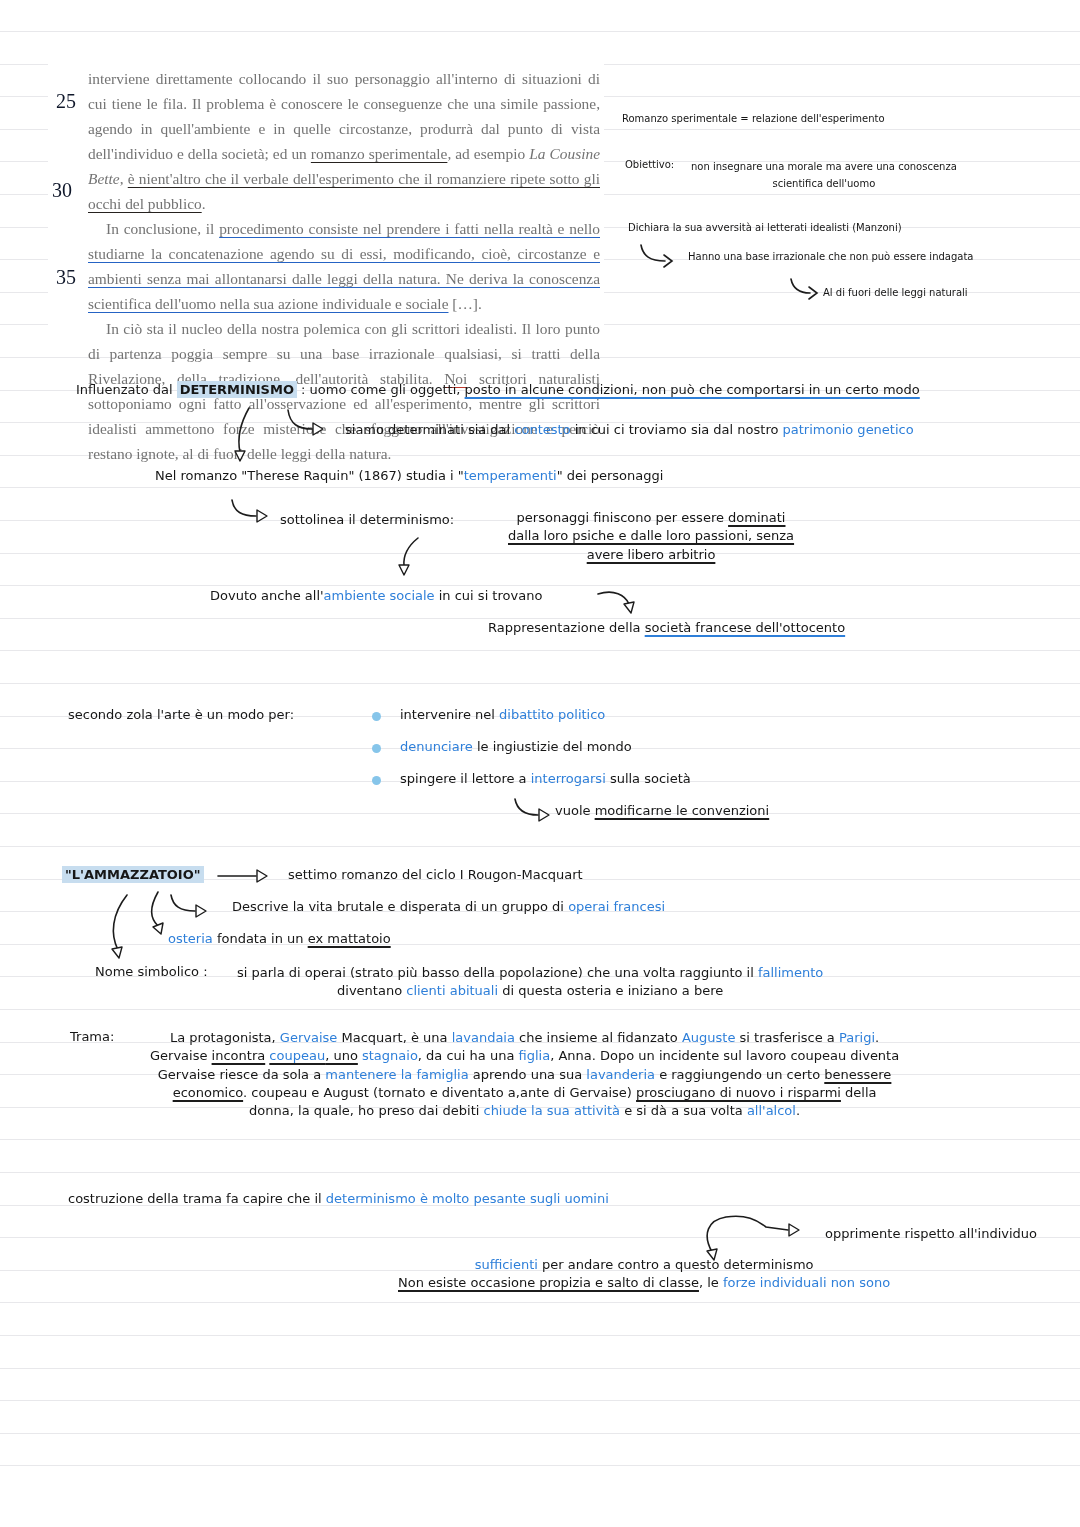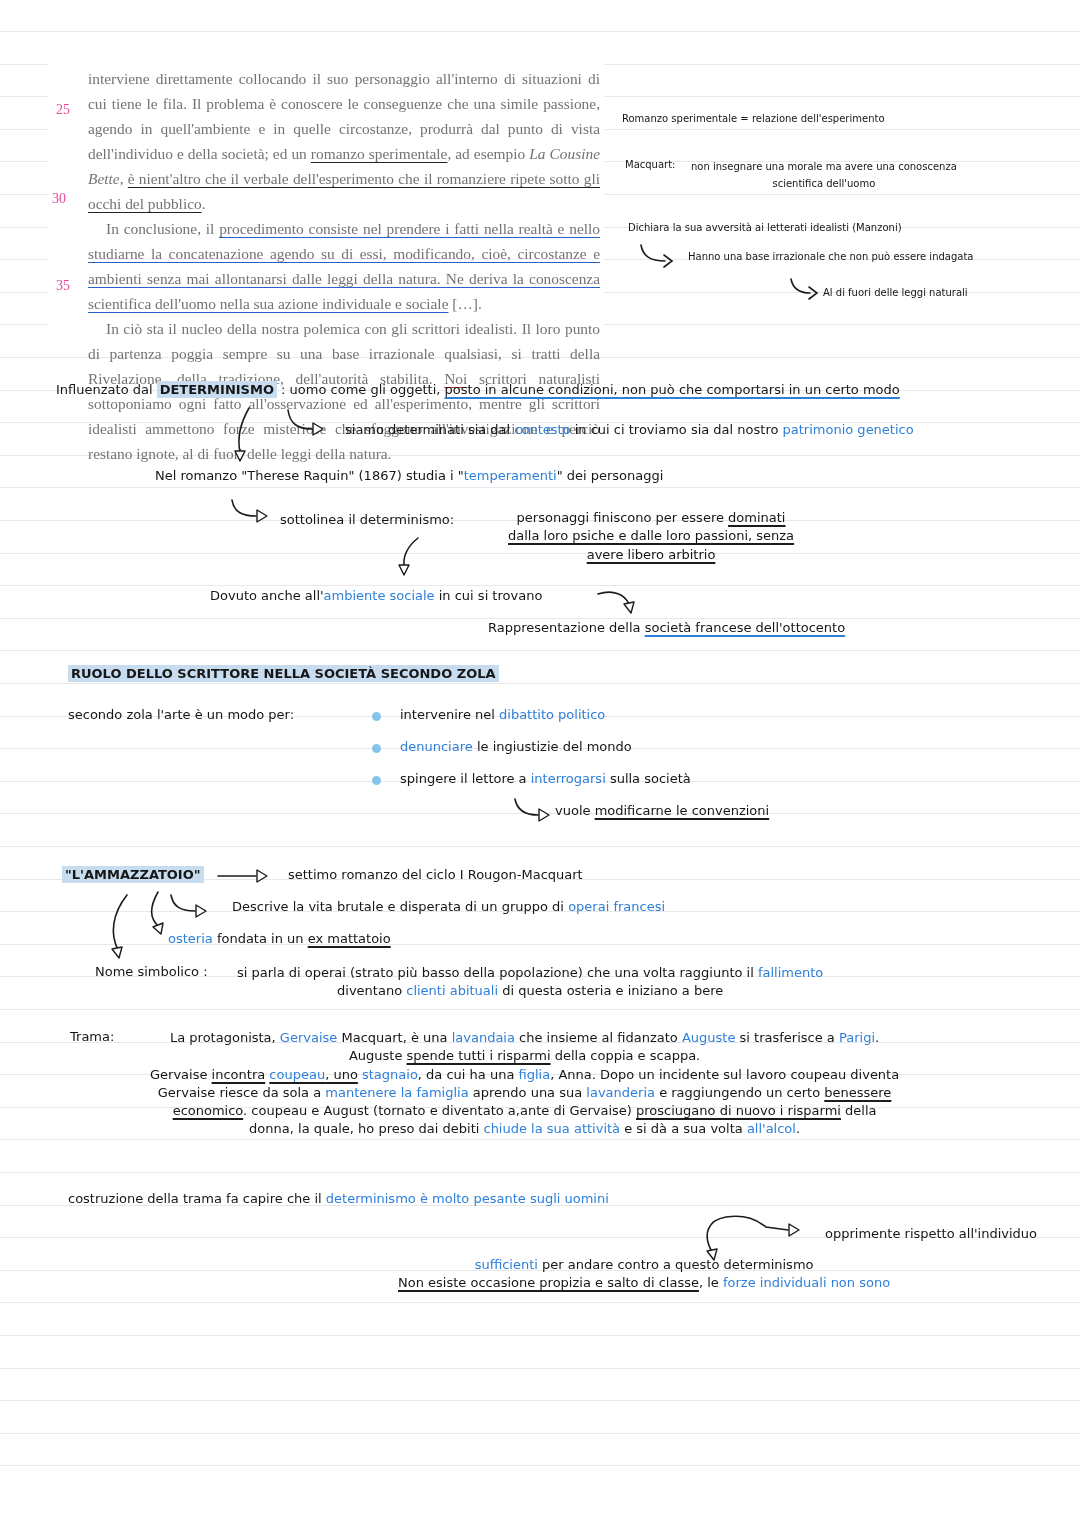--- a/index.html
+++ b/index.html
@@ -23,21 +23,21 @@
   
   .printwrap { position:absolute; left:48px; top:58px; width:556px; height:292px; background:#fff; }
   .excerpt { position:absolute; left:40px; top:8px; width:512px;
              font-family:"Liberation Serif", serif; font-size:15.4px; line-height:25px;
              color:#737373; text-align:justify; }
   .excerpt p { margin:0; }
   .excerpt p.ind { text-indent:18px; }
   .excerpt .seg.pu  { text-decoration:underline; text-decoration-color:#26221f; text-decoration-thickness:1px; text-underline-offset:2.5px; }
   .excerpt .seg.pub { text-decoration:underline; text-decoration-color:#2563c4; text-decoration-thickness:1.4px; text-underline-offset:2.5px; }
   .excerpt .seg.pur { text-decoration:underline; text-decoration-color:#c23a2d; text-decoration-thickness:1.4px; text-underline-offset:2.5px; }
-  .margin-num { position:absolute; font-family:"Liberation Serif", serif; font-size:14px; color:#ec4899;margin-top:12px; }
+  .margin-num { position:absolute; font-family:"Liberation Serif", serif; font-size:20px; color:#0f172a; }
   .bullet { position:absolute; width:9px; height:9px; border-radius:50%; background:#86c5ea; }
   svg.arrows { position:absolute; left:0; top:0; pointer-events:none; }
 </style>
 </head>
 <body>
 
 <div class="page">
   <div class="rules"></div>
 
   <div class="printwrap">
@@ -45,42 +45,41 @@
     <div class="margin-num" style="left:4px; top:121px;">30</div>
     <div class="margin-num" style="left:8px; top:208px;">35</div>
     <div class="excerpt">
       <p><span class="seg">interviene direttamente collocando il suo personaggio all'interno di situazioni di cui tiene le fila. Il problema è conoscere le conseguenze che una simile passione, agendo in quell'ambiente e in quelle circostanze, produrrà dal punto di vista dell'individuo e della società; ed un </span><span class="seg pu">romanzo sperimentale</span><span class="seg">, ad esempio </span><span class="seg it">La Cousine Bette</span><span class="seg">, </span><span class="seg pu">è nient'altro che il verbale dell'esperimento che il romanziere ripete sotto gli occhi del pubblico</span><span class="seg">.</span></p>
       <p class="ind"><span class="seg">In conclusione, il </span><span class="seg pub">procedimento consiste nel prendere i fatti nella realtà e nello studiarne la concatenazione agendo su di essi, modificando, cioè, circostanze e ambienti senza mai allontanarsi dalle leggi della natura. Ne deriva la conoscenza scientifica dell'uomo nella sua azione individuale e sociale</span><span class="seg"> […].</span></p>
       <p class="ind"><span class="seg">In ciò sta il nucleo della nostra polemica con gli scrittori idealisti. Il loro punto di partenza poggia sempre su una base irrazionale qualsiasi, si tratti della Rivelazione, della tradizione, dell'autorità stabilita. </span><span class="seg pur">Noi</span><span class="seg"> scrittori naturalisti sottoponiamo ogni fatto all'osservazione ed all'esperimento, mentre gli scrittori idealisti ammettono forze misteriose che sfuggono all'investigazione e perciò restano ignote, al di fuori delle leggi della natura.</span></p>
     </div>
   </div>
 
   <div class="abs hw hw-sm" style="left:622px; top:113px;"><span class="seg">Romanzo sperimentale = relazione dell'esperimento</span></div>
-  <div class="abs hw hw-sm" style="left:625px; top:159px;">Macquart:</div>
+  <div class="abs hw hw-sm" style="left:625px; top:159px;">Obiettivo:</div>
   <div class="abs hw hw-sm lh16" style="left:691px; top:159px;">
       <div class="tline"><span class="seg">non insegnare una morale ma avere una conoscenza</span></div>
       <div class="tline"><span class="seg">scientifica dell'uomo</span></div>
     </div>
   <div class="abs hw hw-sm" style="left:628px; top:222px;"><span class="seg">Dichiara la sua avversità ai letterati idealisti (Manzoni)</span></div>
   <div class="abs hw hw-sm" style="left:688px; top:251px;"><span class="seg">Hanno una base irrazionale che non può essere indagata</span></div>
   <div class="abs hw hw-sm" style="left:823px; top:287px;"><span class="seg">Al di fuori delle leggi naturali</span></div>
 
-  <div class="abs hw" style="left:56px; top:382px;"><span class="seg">Influenzato dal </span><span class="seg hl">DETERMINISMO</span><span class="seg"> : uomo come gli oggetti, </span><span class="seg ublue">posto in alcune condizioni, non può che comportarsi in un certo modo</span></div>
+  <div class="abs hw" style="left:76px; top:382px;"><span class="seg">Influenzato dal </span><span class="seg hl">DETERMINISMO</span><span class="seg"> : uomo come gli oggetti, </span><span class="seg ublue">posto in alcune condizioni, non può che comportarsi in un certo modo</span></div>
   <div class="abs hw" style="left:345px; top:422px;"><span class="seg">siamo determinati sia dal </span><span class="seg blue">contesto</span><span class="seg"> in cui ci troviamo sia dal nostro </span><span class="seg blue">patrimonio genetico</span></div>
   <div class="abs hw" style="left:155px; top:468px;"><span class="seg">Nel romanzo "Therese Raquin" (1867) studia i "</span><span class="seg blue">temperamenti</span><span class="seg">" dei personaggi</span></div>
   <div class="abs hw" style="left:280px; top:512px;"><span class="seg">sottolinea il determinismo:</span></div>
   <div class="abs hw lh18" style="left:508px; top:509px;">
       <div class="tline"><span class="seg">personaggi finiscono per essere </span><span class="seg u">dominati</span></div>
       <div class="tline"><span class="seg u">dalla loro psiche e dalle loro passioni, senza</span></div>
       <div class="tline"><span class="seg u">avere libero arbitrio</span></div>
     </div>
   <div class="abs hw" style="left:210px; top:588px;"><span class="seg">Dovuto anche all'</span><span class="seg blue">ambiente sociale</span><span class="seg"> in cui si trovano</span></div>
   <div class="abs hw" style="left:488px; top:620px;"><span class="seg">Rappresentazione della </span><span class="seg ublue">società francese dell'ottocento</span></div>
 
-  <div class="abs hw bold" style="left:68px; top:666px;"><span class="seg hl">RUOLO DELLO SCRITTORE NELLA SOCIETÀ SECONDO ZOLA</span></div>
   <div class="abs hw" style="left:68px; top:707px;"><span class="seg">secondo zola l'arte è un modo per:</span></div>
 
   <div class="bullet" style="left:372px; top:712px;"></div>
   <div class="bullet" style="left:372px; top:744px;"></div>
   <div class="bullet" style="left:372px; top:776px;"></div>
   <div class="abs hw" style="left:400px; top:707px;"><span class="seg">intervenire nel </span><span class="seg blue">dibattito politico</span></div>
   <div class="abs hw" style="left:400px; top:739px;"><span class="seg blue">denunciare</span><span class="seg"> le ingiustizie del mondo</span></div>
   <div class="abs hw" style="left:400px; top:771px;"><span class="seg">spingere il lettore a </span><span class="seg blue">interrogarsi</span><span class="seg"> sulla società</span></div>
   <div class="abs hw" style="left:555px; top:803px;"><span class="seg">vuole </span><span class="seg u">modificarne le convenzioni</span></div>
 
@@ -91,21 +90,20 @@
 
   <div class="abs hw" style="left:95px; top:964px;">Nome simbolico :</div>
   <div class="abs hw lh18" style="left:237px; top:964px;">
       <div class="tline"><span class="seg">si parla di operai (strato più basso della popolazione) che una volta raggiunto il </span><span class="seg blue">fallimento</span></div>
       <div class="tline"><span class="seg">diventano </span><span class="seg blue">clienti abituali</span><span class="seg"> di questa osteria e iniziano a bere</span></div>
     </div>
 
   <div class="abs hw" style="left:70px; top:1029px;">Trama:</div>
   <div class="abs hw lh18" style="left:150px; top:1029px;">
       <div class="tline"><span class="seg">La protagonista, </span><span class="seg blue">Gervaise</span><span class="seg"> Macquart, è una </span><span class="seg blue">lavandaia</span><span class="seg"> che insieme al fidanzato </span><span class="seg blue">Auguste</span><span class="seg"> si trasferisce a </span><span class="seg blue">Parigi</span><span class="seg">.</span></div>
-      <div class="tline"><span class="seg">Auguste </span><span class="seg u">spende tutti i risparmi</span><span class="seg"> della coppia e scappa.</span></div>
       <div class="tline"><span class="seg">Gervaise </span><span class="seg u">incontra</span><span class="seg"> </span><span class="seg blue u">coupeau</span><span class="seg u">, uno</span><span class="seg"> </span><span class="seg blue">stagnaio</span><span class="seg">, da cui ha una </span><span class="seg blue">figlia</span><span class="seg">, Anna. Dopo un incidente sul lavoro coupeau diventa</span></div>
       <div class="tline"><span class="seg">Gervaise riesce da sola a </span><span class="seg blue">mantenere la famiglia</span><span class="seg"> aprendo una sua </span><span class="seg blue">lavanderia</span><span class="seg"> e raggiungendo un certo </span><span class="seg u">benessere</span></div>
       <div class="tline"><span class="seg u">economico</span><span class="seg">. coupeau e August (tornato e diventato a,ante di Gervaise) </span><span class="seg u">prosciugano di nuovo i risparmi</span><span class="seg"> della</span></div>
       <div class="tline"><span class="seg">donna, la quale, ho preso dai debiti </span><span class="seg blue">chiude la sua attività</span><span class="seg"> e si dà a sua volta </span><span class="seg blue">all'alcol</span><span class="seg">.</span></div>
     </div>
 
   <div class="abs hw" style="left:68px; top:1191px;"><span class="seg">costruzione della trama fa capire che il </span><span class="seg blue">determinismo è molto pesante sugli uomini</span></div>
   <div class="abs hw" style="left:825px; top:1226px;"><span class="seg">opprimente rispetto all'individuo</span></div>
   <div class="abs hw lh18" style="left:398px; top:1256px;">
       <div class="tline"><span class="seg blue">sufficienti</span><span class="seg"> per andare contro a questo determinismo</span></div>

